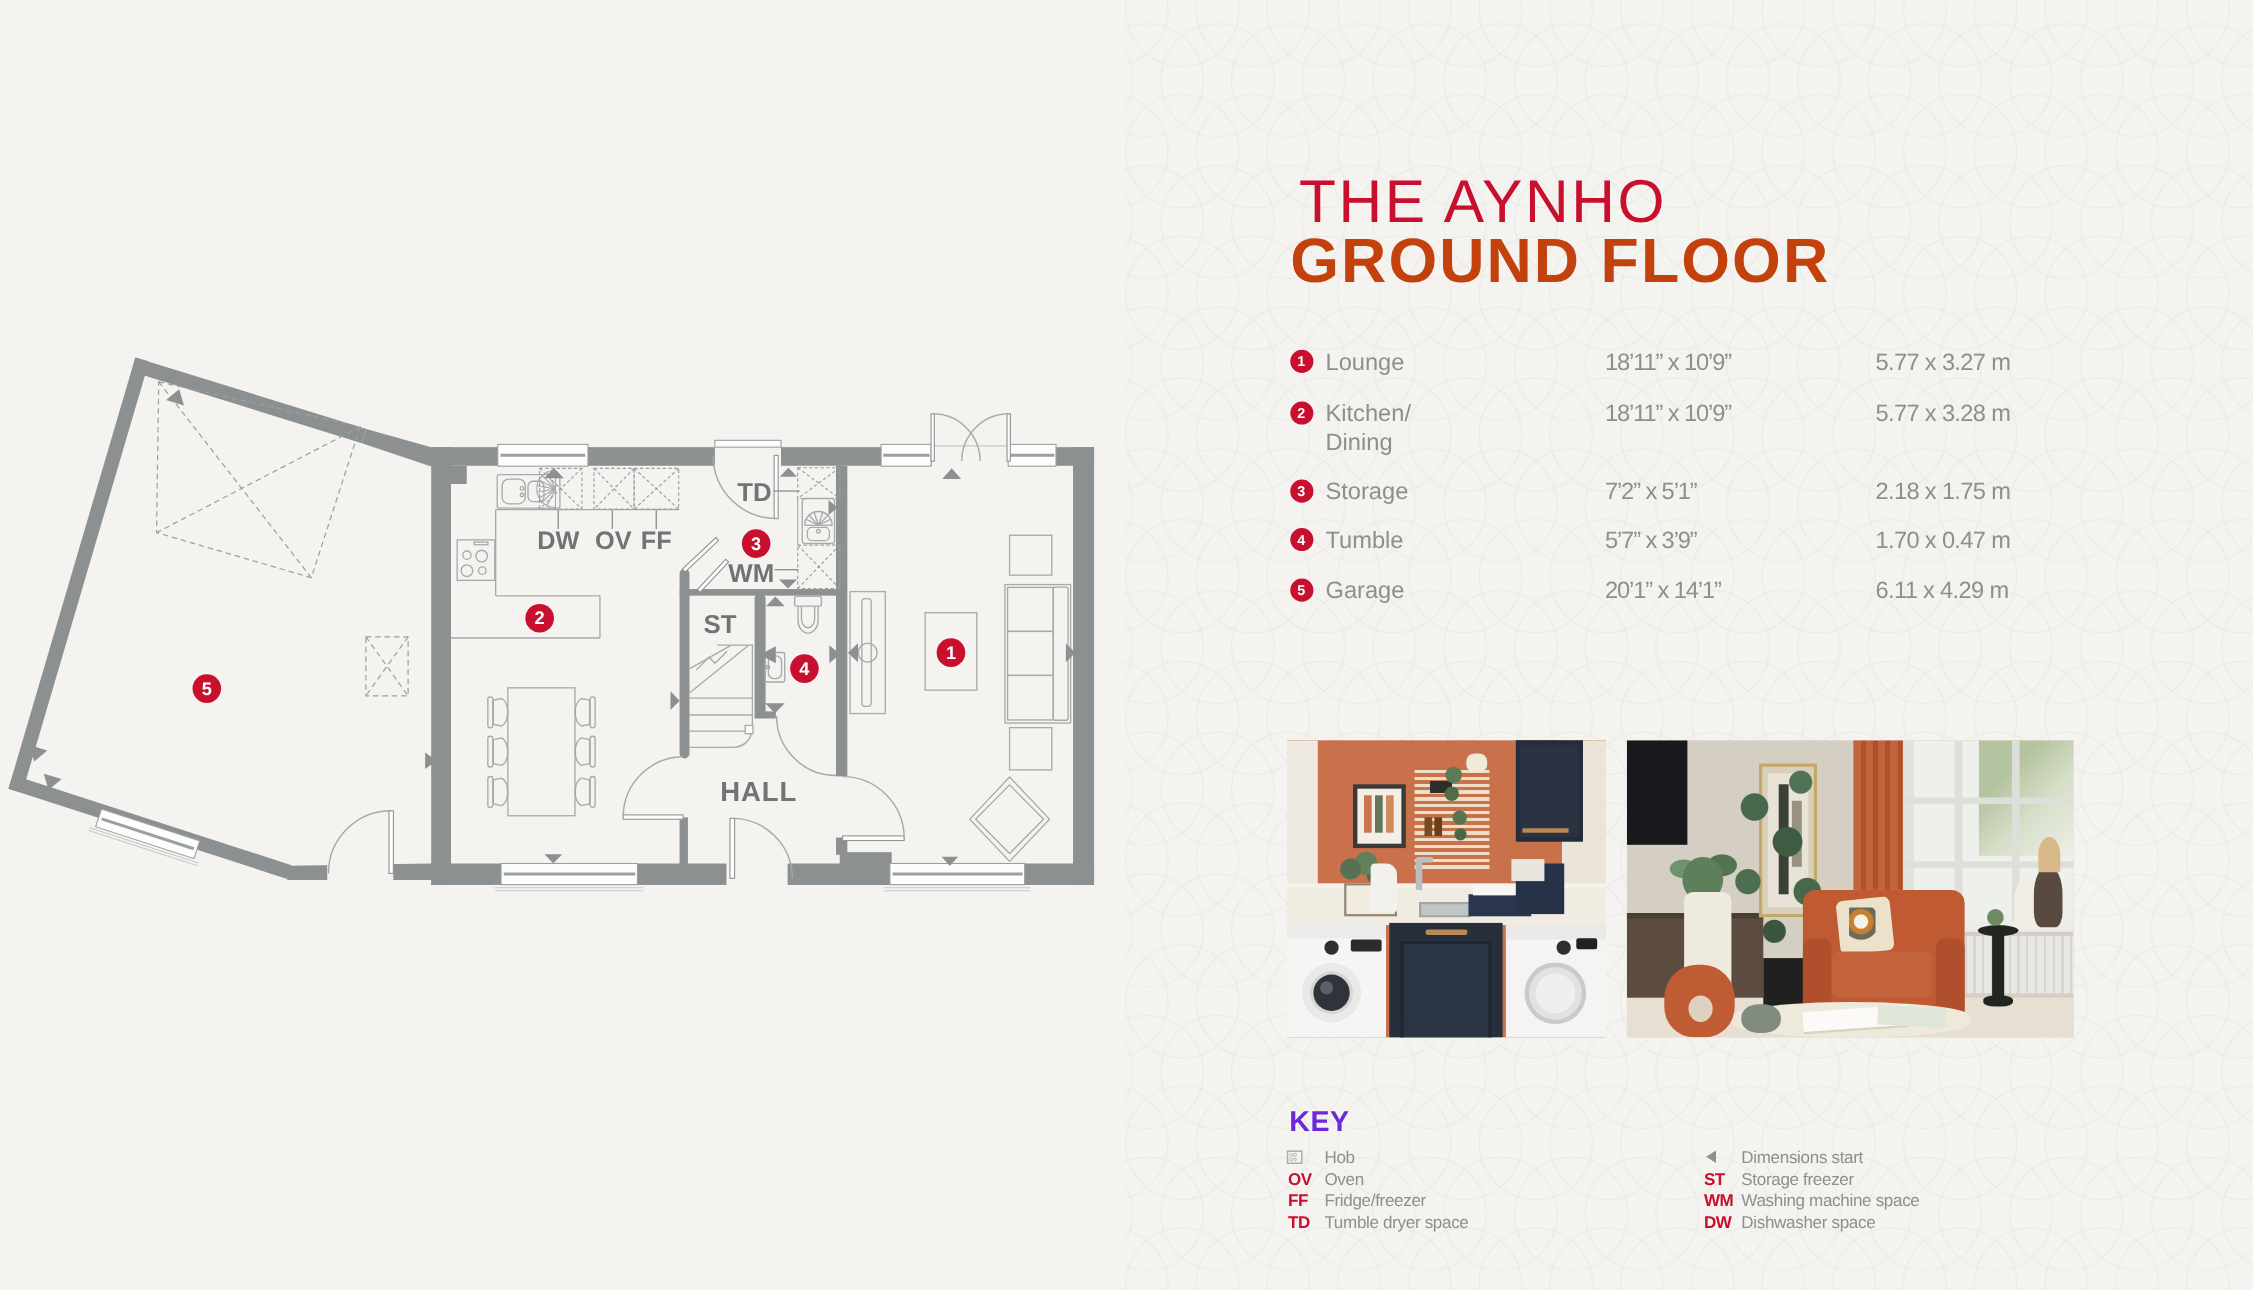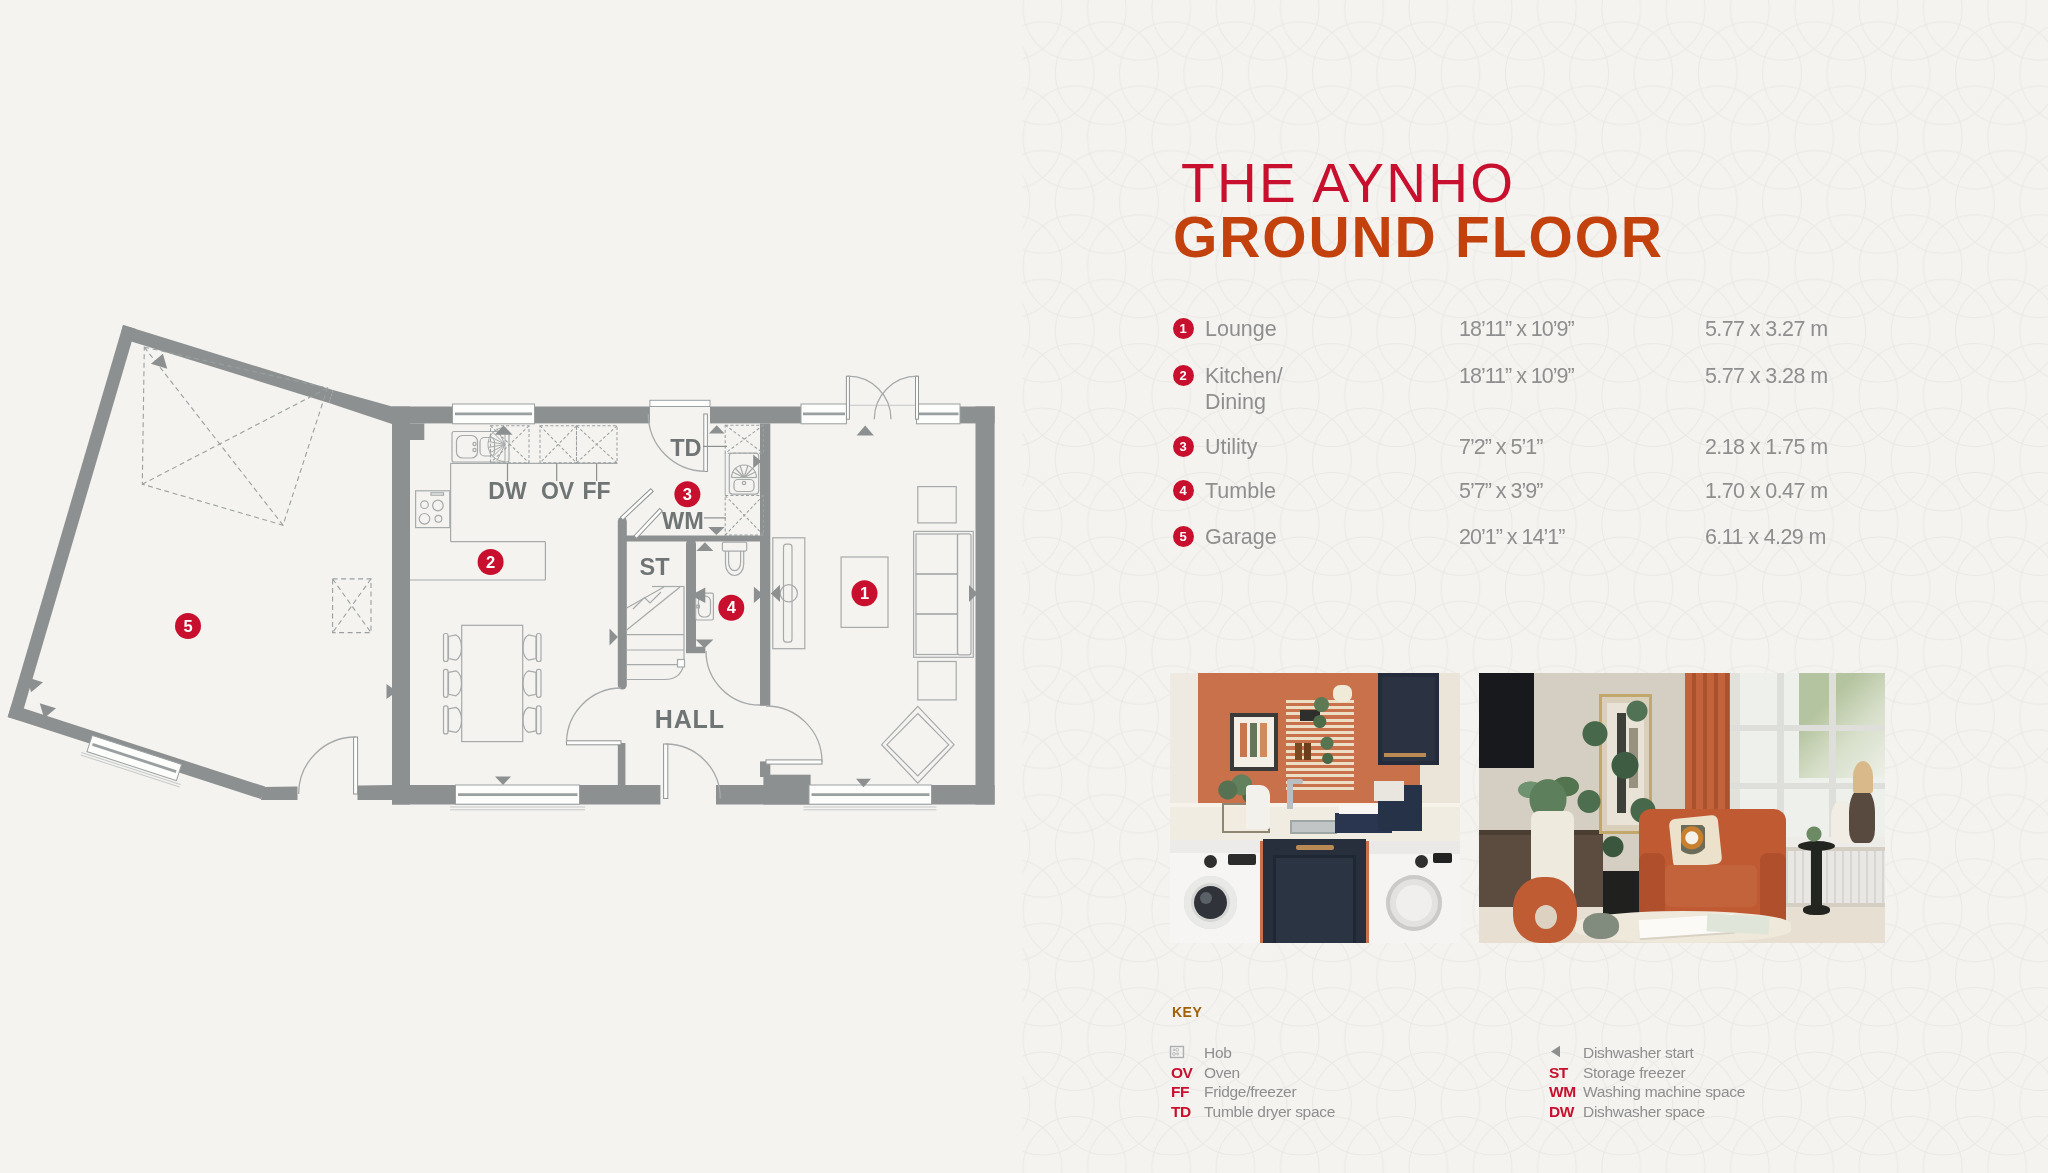--- a/index.html
+++ b/index.html
@@ -8,21 +8,21 @@
   #panel{left:1022px;top:0;width:1026px;height:1173px;}
   #title1{left:1181px;top:151px;font-size:55px;color:#c8102e;letter-spacing:2.3px;font-weight:400;}
   #title2{left:1173px;top:204px;font-size:57px;color:#c2410c;letter-spacing:1.85px;font-weight:700;}
   .room{color:#8e8e8e;font-size:21.5px;line-height:26px;}
   .rname{left:1205px;}
   .rdim{left:1459px;letter-spacing:-1px;}
   .rmet{left:1705px;letter-spacing:-0.6px;}
   .dot{width:21px;height:21px;border-radius:50%;background:#c8102e;color:#fff;font-size:13px;font-weight:700;text-align:center;line-height:21px;left:1172.5px;}
   #photo1{left:1170px;top:673px;width:290px;height:270px;overflow:hidden;background:#c9714a;}
   #photo2{left:1479px;top:673px;width:406px;height:270px;overflow:hidden;background:#d5cec2;}
-  #keyhead{left:1172px;top:1004px;font-size:14px;font-weight:700;color:#a16207;letter-spacing:0.5px;}
+  #keyhead{left:1172px;top:1004px;font-size:26px;font-weight:700;color:#6d28d9;letter-spacing:0.5px;}
   .kc{font-size:15.5px;font-weight:700;color:#c8102e;letter-spacing:-0.5px;}
   .kt{font-size:15.5px;color:#8e8e8e;letter-spacing:-0.3px;}
   .ph{position:absolute;}
 </style>
 </head>
 <body>
 <div id="panel" class="abs">
   <svg width="1026" height="1173" style="position:absolute;left:0;top:0">
     <defs>
       <pattern id="circ" x="52.7" y="8.7" width="64.3" height="128.8" patternUnits="userSpaceOnUse">
@@ -58,21 +58,21 @@
 <div class="abs room rname" style="top:316px">Lounge</div>
 <div class="abs room rdim" style="top:316px">18’11” x 10’9”</div>
 <div class="abs room rmet" style="top:316px">5.77 x 3.27 m</div>
 
 <div class="abs dot" style="top:364.5px">2</div>
 <div class="abs room rname" style="top:363px">Kitchen/<br>Dining</div>
 <div class="abs room rdim" style="top:363px">18’11” x 10’9”</div>
 <div class="abs room rmet" style="top:363px">5.77 x 3.28 m</div>
 
 <div class="abs dot" style="top:435.5px">3</div>
-<div class="abs room rname" style="top:434px">Utility</div>
+<div class="abs room rname" style="top:434px">Storage</div>
 <div class="abs room rdim" style="top:434px">7’2” x 5’1”</div>
 <div class="abs room rmet" style="top:434px">2.18 x 1.75 m</div>
 
 <div class="abs dot" style="top:479.5px">4</div>
 <div class="abs room rname" style="top:478px">Tumble</div>
 <div class="abs room rdim" style="top:478px">5’7” x 3’9”</div>
 <div class="abs room rmet" style="top:478px">1.70 x 0.47 m</div>
 
 <div class="abs dot" style="top:525.5px">5</div>
 <div class="abs room rname" style="top:524px">Garage</div>
@@ -184,21 +184,21 @@
 <div class="abs kc" style="left:1171px;top:1063.5px">OV</div>
 <div class="abs kt" style="left:1204px;top:1063.5px">Oven</div>
 <div class="abs kc" style="left:1171px;top:1083px">FF</div>
 <div class="abs kt" style="left:1204px;top:1083px">Fridge/freezer</div>
 <div class="abs kc" style="left:1171px;top:1102.5px">TD</div>
 <div class="abs kt" style="left:1204px;top:1102.5px">Tumble dryer space</div>
 
 <svg class="abs" style="left:1549px;top:1044px" width="14" height="15" viewBox="0 0 14 15">
     <path d="M2 7.5 L11 1.8 L11 13.2 Z" fill="#8c9090"></path>
   </svg>
-<div class="abs kt" style="left:1583px;top:1044px">Dishwasher start</div>
+<div class="abs kt" style="left:1583px;top:1044px">Dimensions start</div>
 <div class="abs kc" style="left:1549px;top:1063.5px">ST</div>
 <div class="abs kt" style="left:1583px;top:1063.5px">Storage freezer</div>
 <div class="abs kc" style="left:1549px;top:1083px">WM</div>
 <div class="abs kt" style="left:1583px;top:1083px">Washing machine space</div>
 <div class="abs kc" style="left:1549px;top:1102.5px">DW</div>
 <div class="abs kt" style="left:1583px;top:1102.5px">Dishwasher space</div>
 
 <div id="plan" class="abs" style="left:0;top:0">
 <svg width="1024" height="1173" viewBox="0 0 1024 1173">
 

